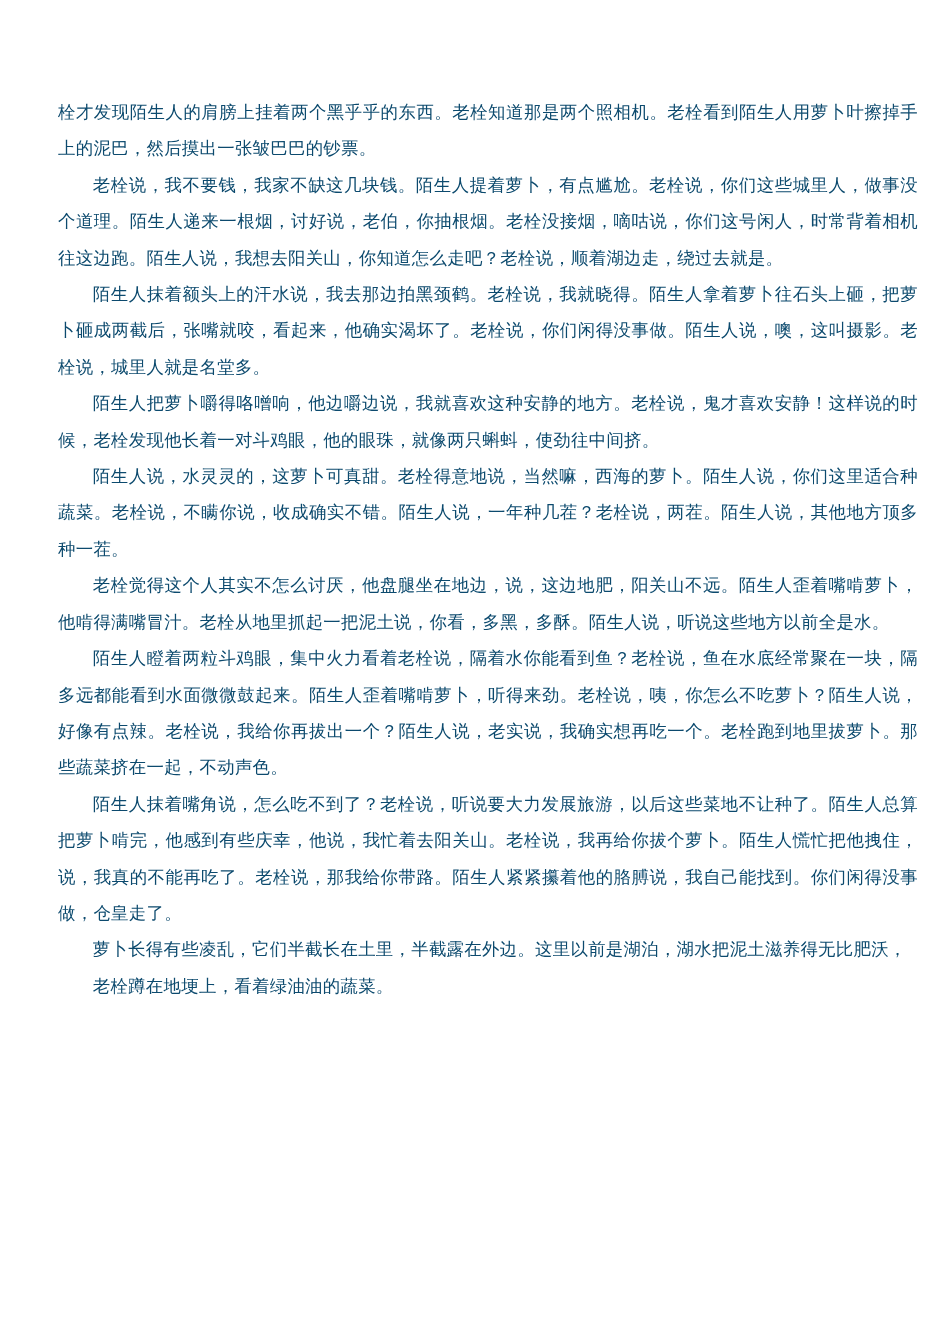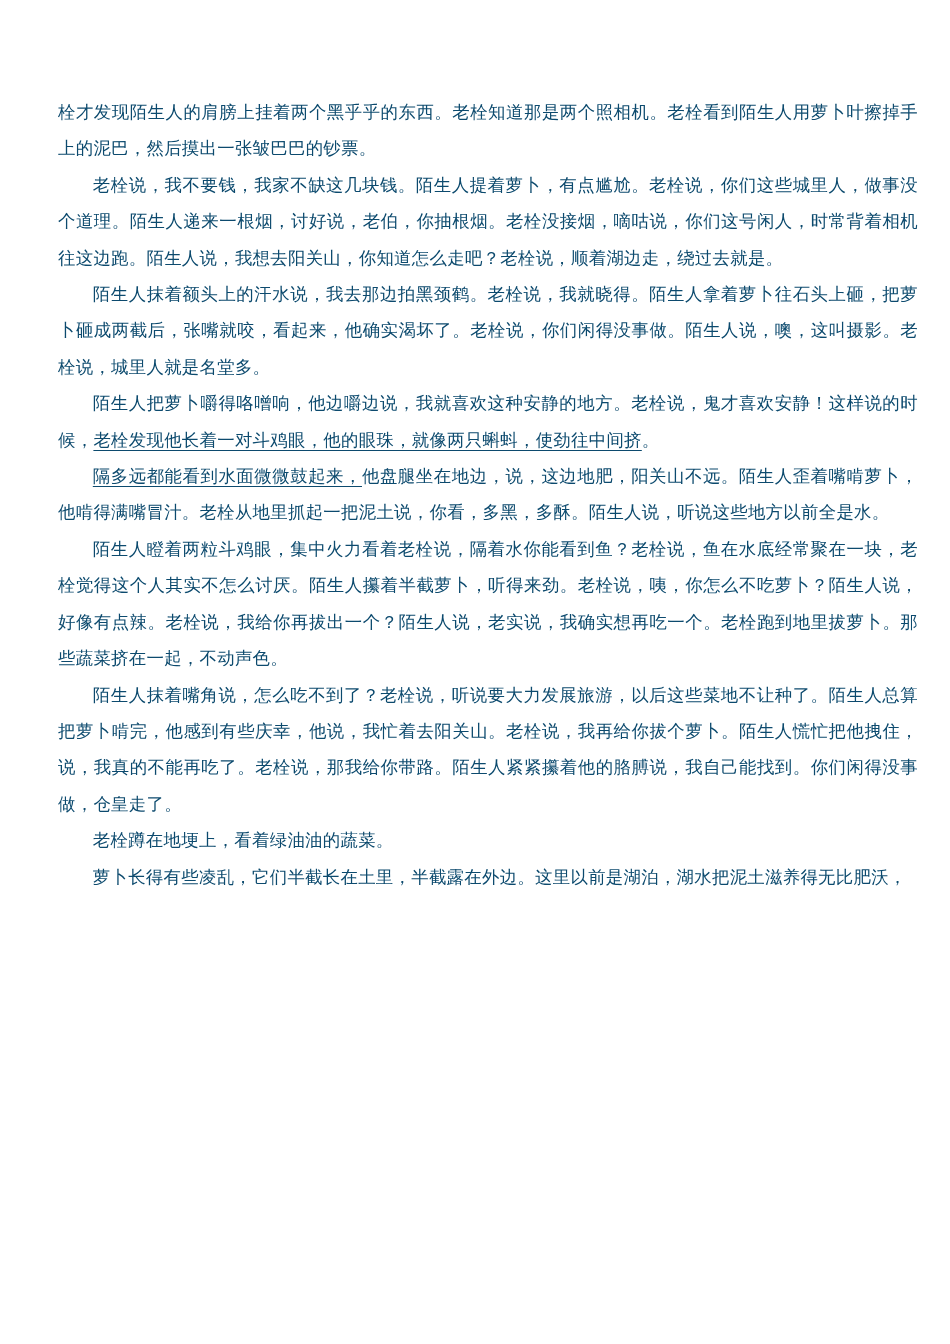--- a/index.html
+++ b/index.html
@@ -12,39 +12,40 @@
     font-family: "DejaVu Serif", "Liberation Serif", serif;
     font-size: 17.4px;
     line-height: 36.4px;
     color: #0c4a6e;
     text-align: justify;
     letter-spacing: 0.3px;
     margin-left: 11px;
   }
   .para { margin: 0; padding: 0; }
   .para.indent { text-indent: 2em; }
-  .u { text-decoration: underline; text-underline-offset: 4px; text-decoration-thickness: 1px; }
+  .u { text-underline-offset: 4px; text-decoration-thickness: 1px; }
 </style>
 </head>
 <body>
 
 <div class="page">
   <p class="para"><span>栓才发现陌生人的肩膀上挂着两个黑乎乎的东西。老栓知道那是两个照相机。老栓看到陌生人用萝卜叶擦掉手上的泥巴，然后摸出一张皱巴巴的钞票。</span></p>
 
   <p class="para indent"><span>老栓说，我不要钱，我家不缺这几块钱。陌生人提着萝卜，有点尴尬。老栓说，你们这些城里人，做事没个道理。陌生人递来一根烟，讨好说，老伯，你抽根烟。老栓没接烟，嘀咕说，你们这号闲人，时常背着相机往这边跑。陌生人说，我想去阳关山，你知道怎么走吧？老栓说，顺着湖边走，绕过去就是。</span></p>
 
   <p class="para indent"><span>陌生人抹着额头上的汗水说，我去那边拍黑颈鹤。老栓说，我就晓得。陌生人拿着萝卜往石头上砸，把萝卜砸成两截后，张嘴就咬，看起来，他确实渴坏了。老栓说，你们闲得没事做。陌生人说，噢，这叫摄影。老栓说，城里人就是名堂多。</span></p>
 
   <p class="para indent"><span>陌生人把萝卜嚼得咯噌响，他边嚼边说，我就喜欢这种安静的地方。老栓说，鬼才喜欢安静！这样说的时候，</span><span class="u">老栓发现他长着一对斗鸡眼，他的眼珠，就像两只蝌蚪，使劲往中间挤</span><span>。</span></p>
 
+  <p class="para indent"><span>陌生人说，水灵灵的，这萝卜可真甜。老栓得意地说，当然嘛，西海的萝卜。陌生人说，你们这里适合种蔬菜。老栓说，不瞒你说，收成确实不错。陌生人说，一年种几茬？老栓说，两茬。陌生人说，其他地方顶多种一茬。</span></p>
 
-  <p class="para indent"><span class="u">隔多远都能看到水面微微鼓起来，</span><span>他盘腿坐在地边，说，这边地肥，阳关山不远。陌生人歪着嘴啃萝卜，他啃得满嘴冒汁。老栓从地里抓起一把泥土说，你看，多黑，多酥。陌生人说，听说这些地方以前全是水。</span></p>
+  <p class="para indent"><span class="u">老栓觉得这个人其实不怎么讨厌，</span><span>他盘腿坐在地边，说，这边地肥，阳关山不远。陌生人歪着嘴啃萝卜，他啃得满嘴冒汁。老栓从地里抓起一把泥土说，你看，多黑，多酥。陌生人说，听说这些地方以前全是水。</span></p>
 
 
-  <p class="para indent"><span>陌生人瞪着两粒斗鸡眼，集中火力看着老栓说，隔着水你能看到鱼？老栓说，鱼在水底经常聚在一块，老栓觉得这个人其实不怎么讨厌。陌生人攥着半截萝卜，听得来劲。老栓说，咦，你怎么不吃萝卜？陌生人说，好像有点辣。老栓说，我给你再拔出一个？陌生人说，老实说，我确实想再吃一个。老栓跑到地里拔萝卜。那些蔬菜挤在一起，不动声色。</span></p>
+  <p class="para indent"><span>陌生人瞪着两粒斗鸡眼，集中火力看着老栓说，隔着水你能看到鱼？老栓说，鱼在水底经常聚在一块，隔多远都能看到水面微微鼓起来。陌生人歪着嘴啃萝卜，听得来劲。老栓说，咦，你怎么不吃萝卜？陌生人说，好像有点辣。老栓说，我给你再拔出一个？陌生人说，老实说，我确实想再吃一个。老栓跑到地里拔萝卜。那些蔬菜挤在一起，不动声色。</span></p>
 
 
   <p class="para indent"><span>陌生人抹着嘴角说，怎么吃不到了？老栓说，听说要大力发展旅游，以后这些菜地不让种了。陌生人总算把萝卜啃完，他感到有些庆幸，他说，我忙着去阳关山。老栓说，我再给你拔个萝卜。陌生人慌忙把他拽住，说，我真的不能再吃了。老栓说，那我给你带路。陌生人紧紧攥着他的胳膊说，我自己能找到。你们闲得没事做，仓皇走了。</span></p>
 
+  <p class="para indent"><span>萝卜长得有些凌乱，它们半截长在土里，半截露在外边。这里以前是湖泊，湖水把泥土滋养得无比肥沃，</span></p>
+
   <p class="para indent"><span>老栓蹲在地埂上，看着绿油油的蔬菜。</span></p>
-
-  <p class="para indent"><span>萝卜长得有些凌乱，它们半截长在土里，半截露在外边。这里以前是湖泊，湖水把泥土滋养得无比肥沃，</span></p>
 </div>
 
 </body></html>

